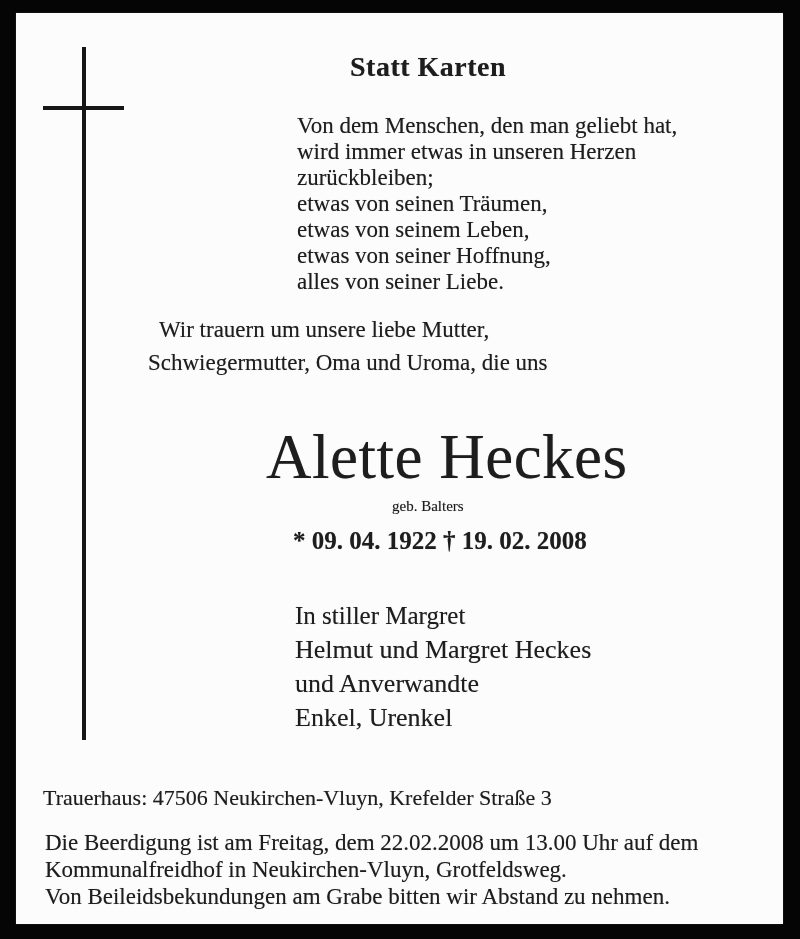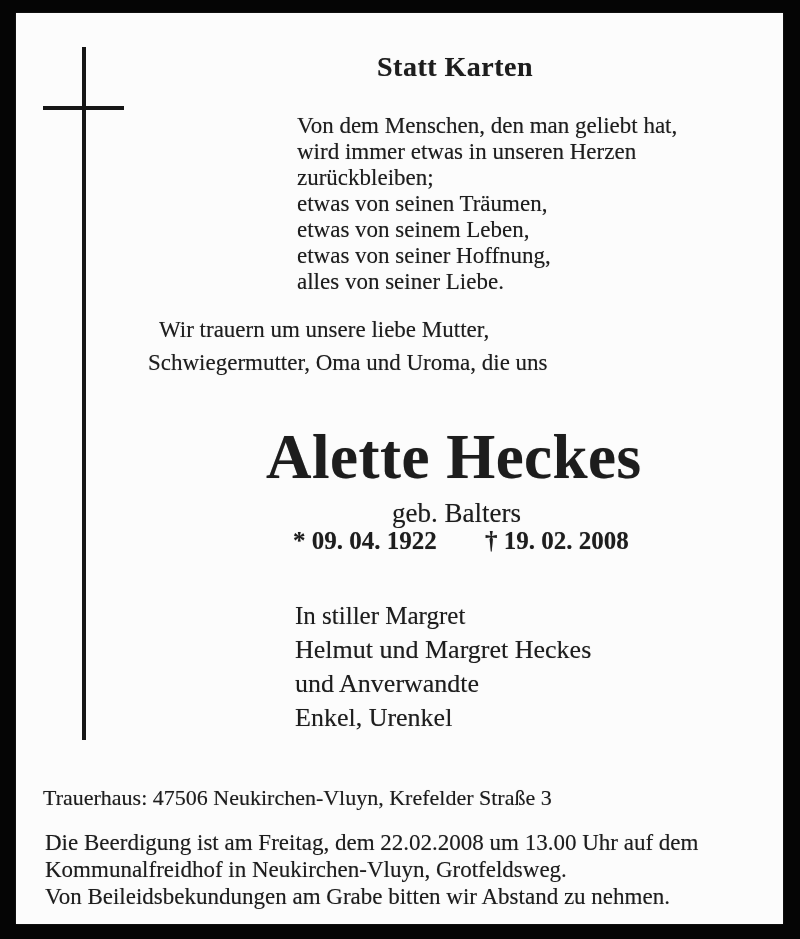--- a/index.html
+++ b/index.html
@@ -47,21 +47,20 @@
     background: #161616;
   }
   
   .header-line {
     position: absolute;
     left: 334px;
     top: 38px;
     font-size: 28px;
     font-weight: bold;
     letter-spacing: 0.5px;
-    margin-left: 27px;
   }
   .poem {
     position: absolute;
     left: 281px;
     top: 100px;
     font-size: 23px;
     line-height: 26px;
   }
   .intro {
     position: absolute;
@@ -69,38 +68,38 @@
     top: 300px;
     font-size: 23px;
     line-height: 33px;
   }
   .intro .line-1 { padding-left: 11px; }
   .deceased-name {
     position: absolute;
     left: 250px;
     top: 408px;
     font-size: 63px;
-    font-weight: bold;
+    font-weight: normal;
     letter-spacing: 0.5px;
   }
   .maiden {
     position: absolute;
     left: 376px;
     top: 485px;
-    font-size: 27px;
+    font-size: 15px;
     text-align: center;
   }
   .dates {
     position: absolute;
     left: 277px;
     top: 514px;
     font-size: 25px;
     font-weight: bold;
   }
-  .dates .death-date { margin-left: 42px; }
+  .dates .death-date { }
   .mourning {
     position: absolute;
     left: 279px;
     top: 585px;
     font-size: 25px;
     line-height: 35px;
   }
   .mourning .mourner {
     font-size: 26px;
     font-weight: normal;

